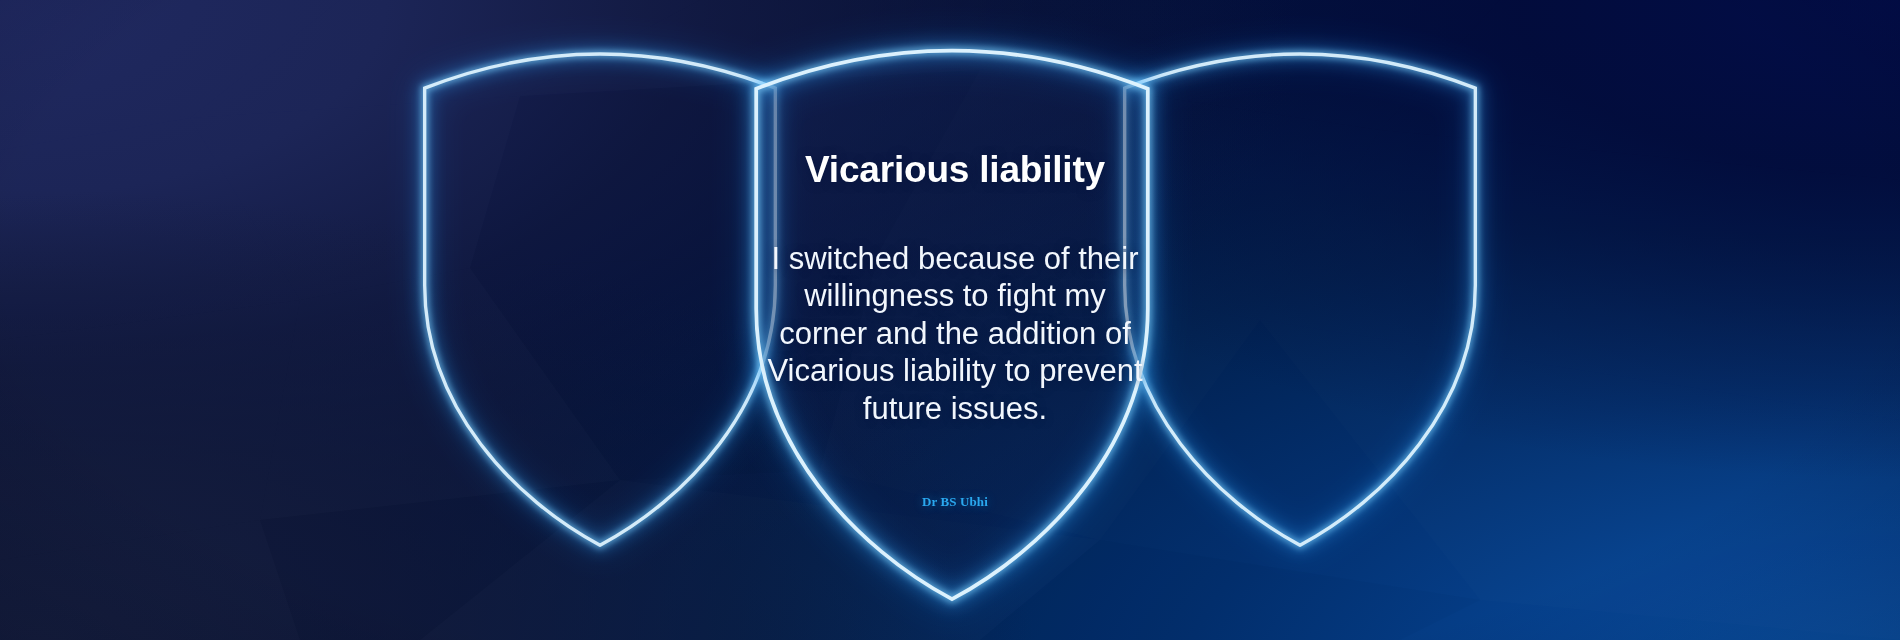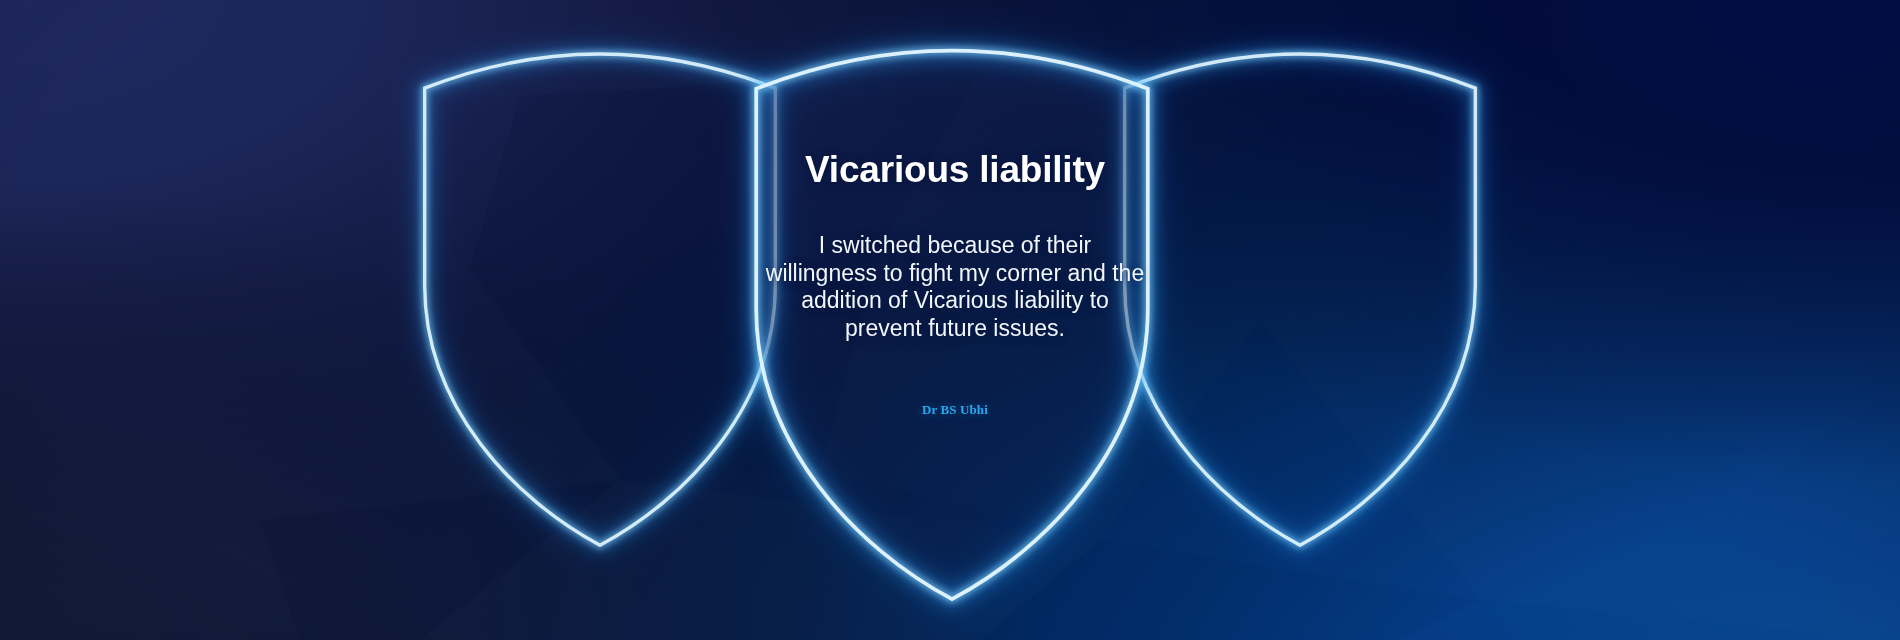--- a/index.html
+++ b/index.html
@@ -100,24 +100,24 @@
     margin: 0;
     padding-top: 45px;
     font-size: 37px;
     font-weight: 700;
     letter-spacing: -0.2px;
     color: #ffffff;
     line-height: 1.1;
     text-shadow: 0 1px 10px rgba(0,18,60,0.55);
   }
   .quote-body {
-    margin: 8px;
+    margin: 16px;
     padding-top: 33px;
     width: 380px;
-    font-size: 23px;
+    font-size: 31px;
     font-weight: 400;
     line-height: 1.21;
     color: #f2f7fd;
     text-shadow: 0 1px 9px rgba(0,18,60,0.50);
   }
   .quote-author {
     margin: 0;
     padding-top: 51px;
     font-size: 13px;
     font-weight: 700;

